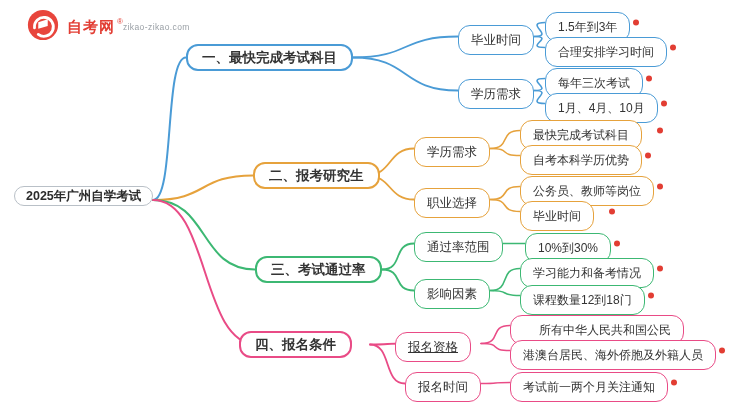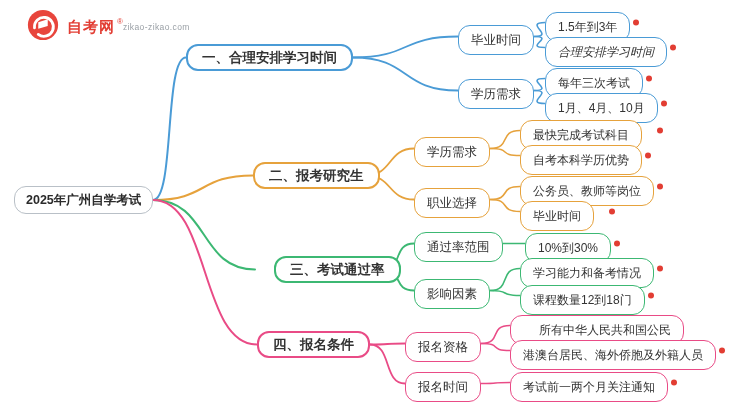--- a/index.html
+++ b/index.html
@@ -8,21 +8,21 @@
     background:#ffffff;
     font-family:"Liberation Sans", sans-serif;
   }
   #mindmap{position:absolute;inset:0;}
   #edges{position:absolute;inset:0;z-index:0;}
   .node{
     position:absolute;display:flex;align-items:center;justify-content:center;
     background:#fff;border:1.6px solid #999;border-radius:12px;
     color:#333;white-space:nowrap;z-index:1;box-sizing:border-box;
   }
-  .root{height:28px;padding:0 11px;font-size:12.5px;font-weight:bold;color:#2b2b2b;}
+  .root{height:20px;padding:0 11px;font-size:12.5px;font-weight:bold;color:#2b2b2b;}
   .branch{height:27px;padding:0 14px;font-size:13.5px;font-weight:bold;border-width:2px;}
   .sub{height:30px;padding:0 12px;font-size:12.5px;border-width:1.8px;}
   .leaf{height:30px;padding:0 12px;font-size:12px;}
   .logo{position:absolute;left:26px;top:8px;display:flex;align-items:center;gap:7px;z-index:2;}
   .logo-text{display:flex;}
   .brand-row{display:flex;align-items:flex-start;}
   .brand{color:#e23d33;font-weight:bold;font-size:15px;line-height:1.1;letter-spacing:1px;}
   .reg{font-size:8px;color:#e23d33;margin-left:2px;margin-top:-2px;}
   .domain{color:#9aa0a6;font-size:8.5px;letter-spacing:0.4px;margin-top:3px;}
 </style>
@@ -83,39 +83,39 @@
     </span>
     <div class="logo-text">
       <div class="brand-row">
         <span class="brand">自考网</span>
         <span class="reg">®</span>
       </div>
       <div class="domain">zikao-zikao.com</div>
     </div>
   </div>
 <div class="node root" style="left: 14px; border-color: rgb(185, 192, 199); top: 186px;">2025年广州自学考试</div>
-    <div class="node branch" style="left: 186px; border-color: rgb(74, 155, 214); top: 44px;">一、合理安排学习时间</div>
+    <div class="node branch" style="left: 186px; border-color: rgb(74, 155, 214); top: 44px;">一、最快完成考试科目</div>
     <div class="node sub" style="left: 458px; border-color: rgb(74, 155, 214); top: 25px;">毕业时间</div>
     <div class="node leaf" style="left: 545px; border-color: rgb(74, 155, 214); top: 12px;">1.5年到3年</div>
-    <div class="node leaf" style="left: 545px; border-color: rgb(74, 155, 214); top: 37px; font-style: italic;">合理安排学习时间</div>
+    <div class="node leaf" style="left: 545px; border-color: rgb(74, 155, 214); top: 37px;">合理安排学习时间</div>
     <div class="node sub" style="left: 458px; border-color: rgb(74, 155, 214); top: 79px;">学历需求</div>
     <div class="node leaf" style="left: 545px; border-color: rgb(74, 155, 214); top: 68px;">每年三次考试</div>
     <div class="node leaf" style="left: 545px; border-color: rgb(74, 155, 214); top: 93px;">1月、4月、10月</div>
     <div class="node branch" style="left: 253px; border-color: rgb(230, 162, 60); top: 162px;">二、报考研究生</div>
     <div class="node sub" style="left: 414px; border-color: rgb(230, 162, 60); top: 137px;">学历需求</div>
     <div class="node leaf" style="left: 520px; border-color: rgb(230, 162, 60); top: 120px;">最快完成考试科目</div>
     <div class="node sub" style="left: 414px; border-color: rgb(230, 162, 60); top: 188px;">职业选择</div>
     <div class="node leaf" style="left: 520px; border-color: rgb(230, 162, 60); top: 145px;">自考本科学历优势</div>
     <div class="node leaf" style="left: 520px; border-color: rgb(230, 162, 60); top: 176px;">公务员、教师等岗位</div>
     <div class="node leaf" style="left: 520px; border-color: rgb(230, 162, 60); top: 201px;">毕业时间</div>
-    <div class="node branch" style="left: 255px; border-color: rgb(60, 184, 115); top: 256px; margin-left: 19px;">三、考试通过率</div>
+    <div class="node branch" style="left: 255px; border-color: rgb(60, 184, 115); top: 256px;">三、考试通过率</div>
     <div class="node sub" style="left: 414px; border-color: rgb(60, 184, 115); top: 232px;">通过率范围</div>
     <div class="node leaf" style="left: 525px; border-color: rgb(60, 184, 115); top: 233px;">10%到30%</div>
     <div class="node sub" style="left: 414px; border-color: rgb(60, 184, 115); top: 279px;">影响因素</div>
     <div class="node leaf" style="left: 520px; border-color: rgb(60, 184, 115); top: 258px;">学习能力和备考情况</div>
     <div class="node leaf" style="left: 520px; border-color: rgb(60, 184, 115); top: 285px;">课程数量12到18门</div>
-    <div class="node branch" style="left: 257px; border-color: rgb(233, 75, 134); top: 331px;">四、报名条件</div>
-    <div class="node sub" style="left: 405px; border-color: rgb(233, 75, 134); top: 332px;">报名资格</div>
+    <div class="node branch" style="left: 239px; border-color: rgb(233, 75, 134); top: 331px;">四、报名条件</div>
+    <div class="node sub" style="left: 395px; border-color: rgb(233, 75, 134); top: 332px; text-decoration: underline;">报名资格</div>
     <div class="node leaf" style="left: 510px; border-color: rgb(233, 75, 134); top: 315px; padding-left: 28px;">所有中华人民共和国公民</div>
     <div class="node leaf" style="left: 510px; border-color: rgb(233, 75, 134); top: 340px;">港澳台居民、海外侨胞及外籍人员</div>
     <div class="node sub" style="left: 405px; border-color: rgb(233, 75, 134); top: 372px;">报名时间</div>
     <div class="node leaf" style="left: 510px; border-color: rgb(233, 75, 134); top: 372px;">考试前一两个月关注通知</div>
   </div>
 
 </body></html>

